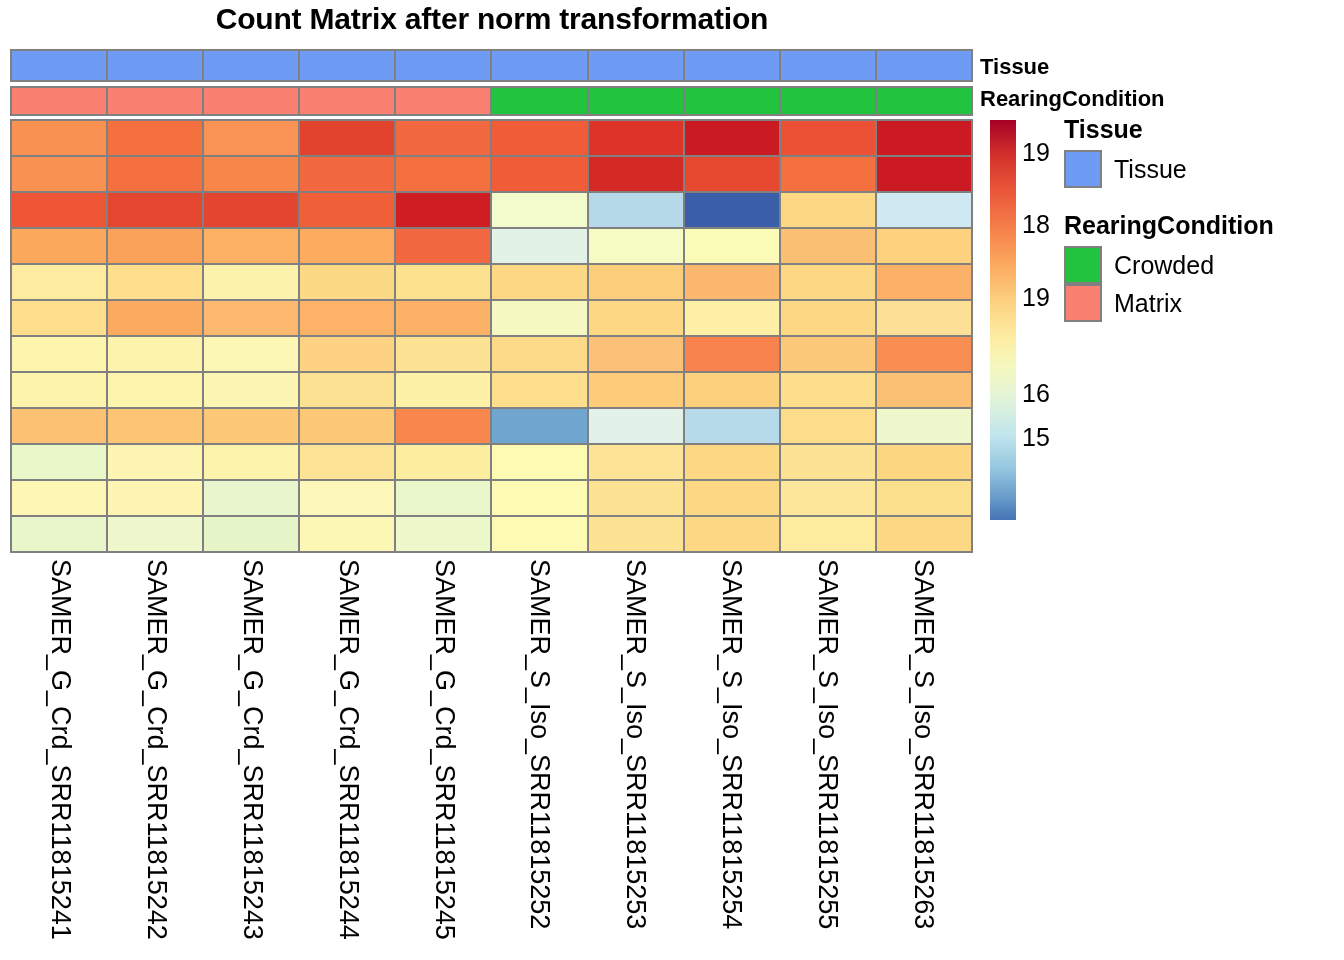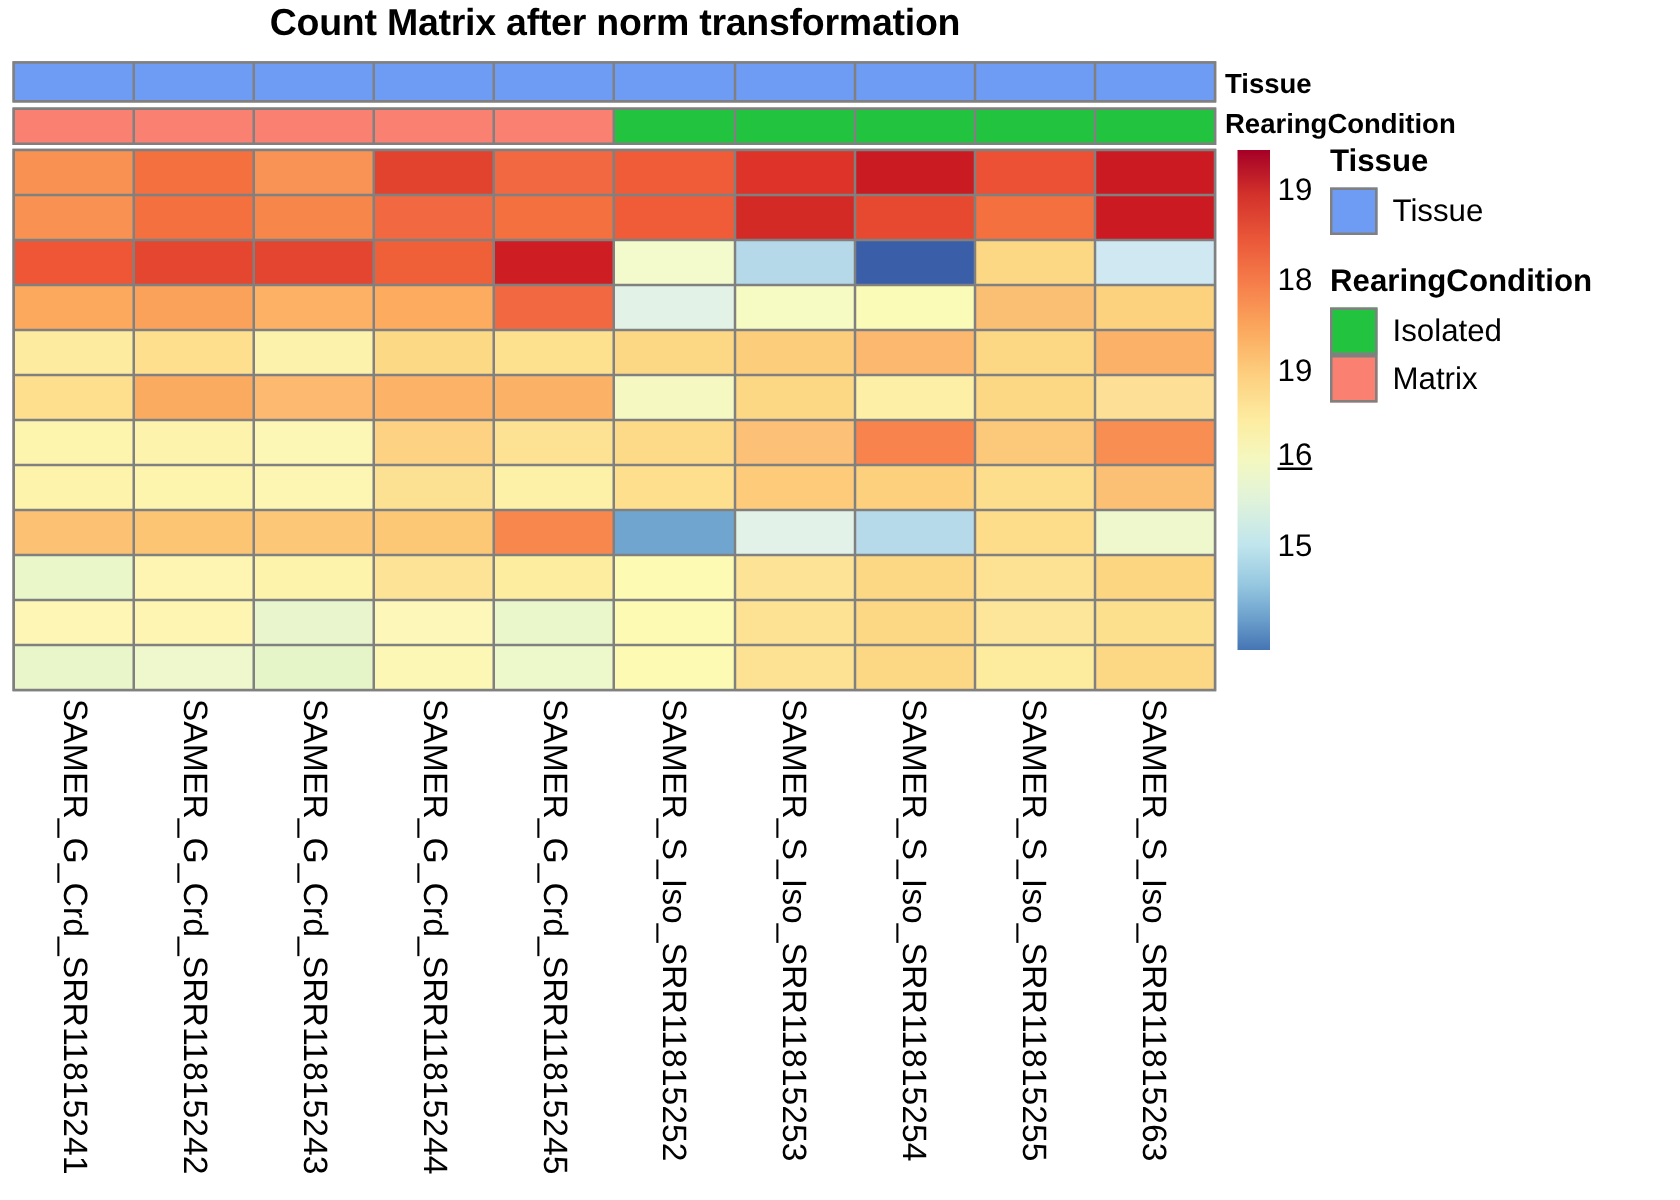--- a/index.html
+++ b/index.html
@@ -385,31 +385,31 @@
     <div class="col-label-slot">
       <span class="col-label-text">SAMER_S_Iso_SRR11815263</span>
     </div>
   </div>
 
 <div id="colorbar"></div>
 <div id="colorbar-ticks">
     <div class="cb-tick" style="top: 140px;">19</div>
     <div class="cb-tick" style="top: 212px;">18</div>
     <div class="cb-tick" style="top: 285px;">19</div>
-    <div class="cb-tick" style="top: 352px; text-decoration: underline;">16</div>
+    <div class="cb-tick" style="top: 381px;">16</div>
     <div class="cb-tick" style="top: 425px;">15</div>
   </div>
 
 <div class="legend-title" id="legend-tissue-title">Tissue</div>
 <div class="legend-entry" id="legend-tissue-thorax">
   <span class="legend-swatch" style="background: rgb(110, 155, 244);"></span>
   <span class="legend-entry-label">Tissue</span>
 </div>
 
 <div class="legend-title" id="legend-rearing-title">RearingCondition</div>
 <div class="legend-entry" id="legend-rearing-iso">
   <span class="legend-swatch" style="background: rgb(34, 195, 63);"></span>
-  <span class="legend-entry-label">Isolated</span>
+  <span class="legend-entry-label">Crowded</span>
 </div>
 <div class="legend-entry" id="legend-rearing-crd">
   <span class="legend-swatch" style="background: rgb(250, 128, 114);"></span>
   <span class="legend-entry-label">Matrix</span>
 </div>
 
 </body></html>

